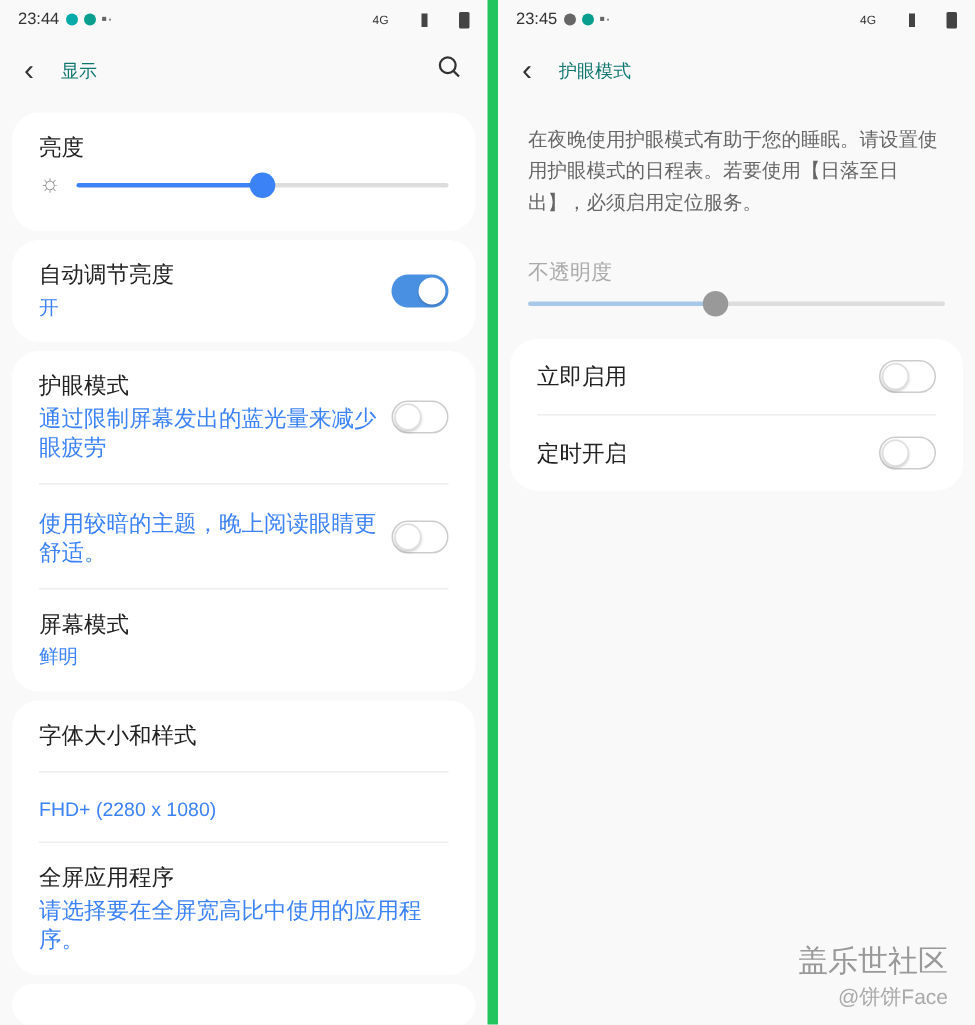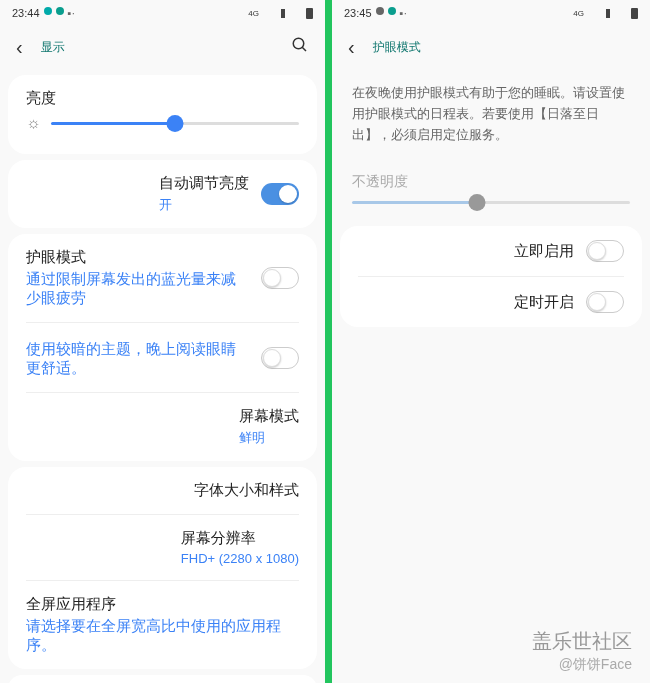--- a/index.html
+++ b/index.html
@@ -1,28 +1,28 @@
 <!DOCTYPE html>
 <html><head>
   <meta charset="utf-8">
   <style>
     * { margin: 0; padding: 0; box-sizing: border-box; }
     body { width: 650px; height: 683px; background: #f5f5f5; font-family: -apple-system, "Segoe UI", sans-serif; display: flex; position: relative; }
     .screen { width: 325px; height: 100%; background: #f9f9f9; position: relative; overflow: hidden; }
     .status-bar { height: 26px; display: flex; align-items: center; justify-content: space-between; padding: 0 12px; font-size: 11px; color: #333; }
-    .status-left { display: flex; gap: 4px; }
+    .status-left { display: flex; align-items: center; gap: 4px; }
     .status-right { display: flex; align-items: center; gap: 21px; }
     .pill { width: 8px; height: 8px; border-radius: 4px; }
     .header { display: flex; align-items: center; padding: 10px 16px; }
     .back-btn { font-size: 20px; margin-right: 18px; color: #333; cursor: pointer; }
     .header-title { font-size: 12px; color: #0f766e; flex: 1; }
     .search-btn { font-size: 18px; color: #333; cursor: pointer; }
     .card { background: #fff; border-radius: 18px; margin: 6px 8px; padding: 14px 18px; }
     .card.tight { padding: 0 18px; }
-    .row { padding: 14px 0; display: flex; align-items: center; justify-content: flex-end; gap: 12px; }
+    .row { padding: 14px 0; display: flex; align-items: center; justify-content: space-between; }
     .divider { border-bottom: 1px solid #eee; }
     .label { font-size: 15px; color: #222; }
     .sublabel { font-size: 15px; color: #3b82f6; margin-top: 3px; }
     .value-on { color: #3b82f6; font-size: 13px; margin-top: 3px; }
     .slider-wrap { display: flex; align-items: center; padding: 6px 0 8px; gap: 10px; }
     .sun-icon { font-size: 16px; color: #888; }
     .slider { flex: 1; height: 3px; background: linear-gradient(to right, #3b82f6 0%, #3b82f6 50%, #ddd 50%, #ddd 100%); border-radius: 2px; position: relative; }
     .slider-thumb { position: absolute; top: -7px; width: 17px; height: 17px; background: #3b82f6; border-radius: 50%; transform: translateX(-50%); }
     .slider-gray { background: linear-gradient(to right, #a8c8e8 0%, #a8c8e8 45%, #ddd 45%, #ddd 100%); }
     .slider-gray .slider-thumb { background: #999; }
@@ -116,21 +116,20 @@
       </div>
     </div>
   </div>
 
   <div class="card tight">
     <div class="row divider">
       <div class="label">字体大小和样式</div>
     </div>
     <div class="row divider">
       <div>
-        <div class="label">屏幕分辨率</div>
         <div class="value-on">FHD+ (2280 x 1080)</div>
       </div>
     </div>
     <div class="row">
       <div>
         <div class="label">全屏应用程序</div>
         <div class="sublabel">请选择要在全屏宽高比中使用的应用程序。</div>
       </div>
     </div>
   </div>

